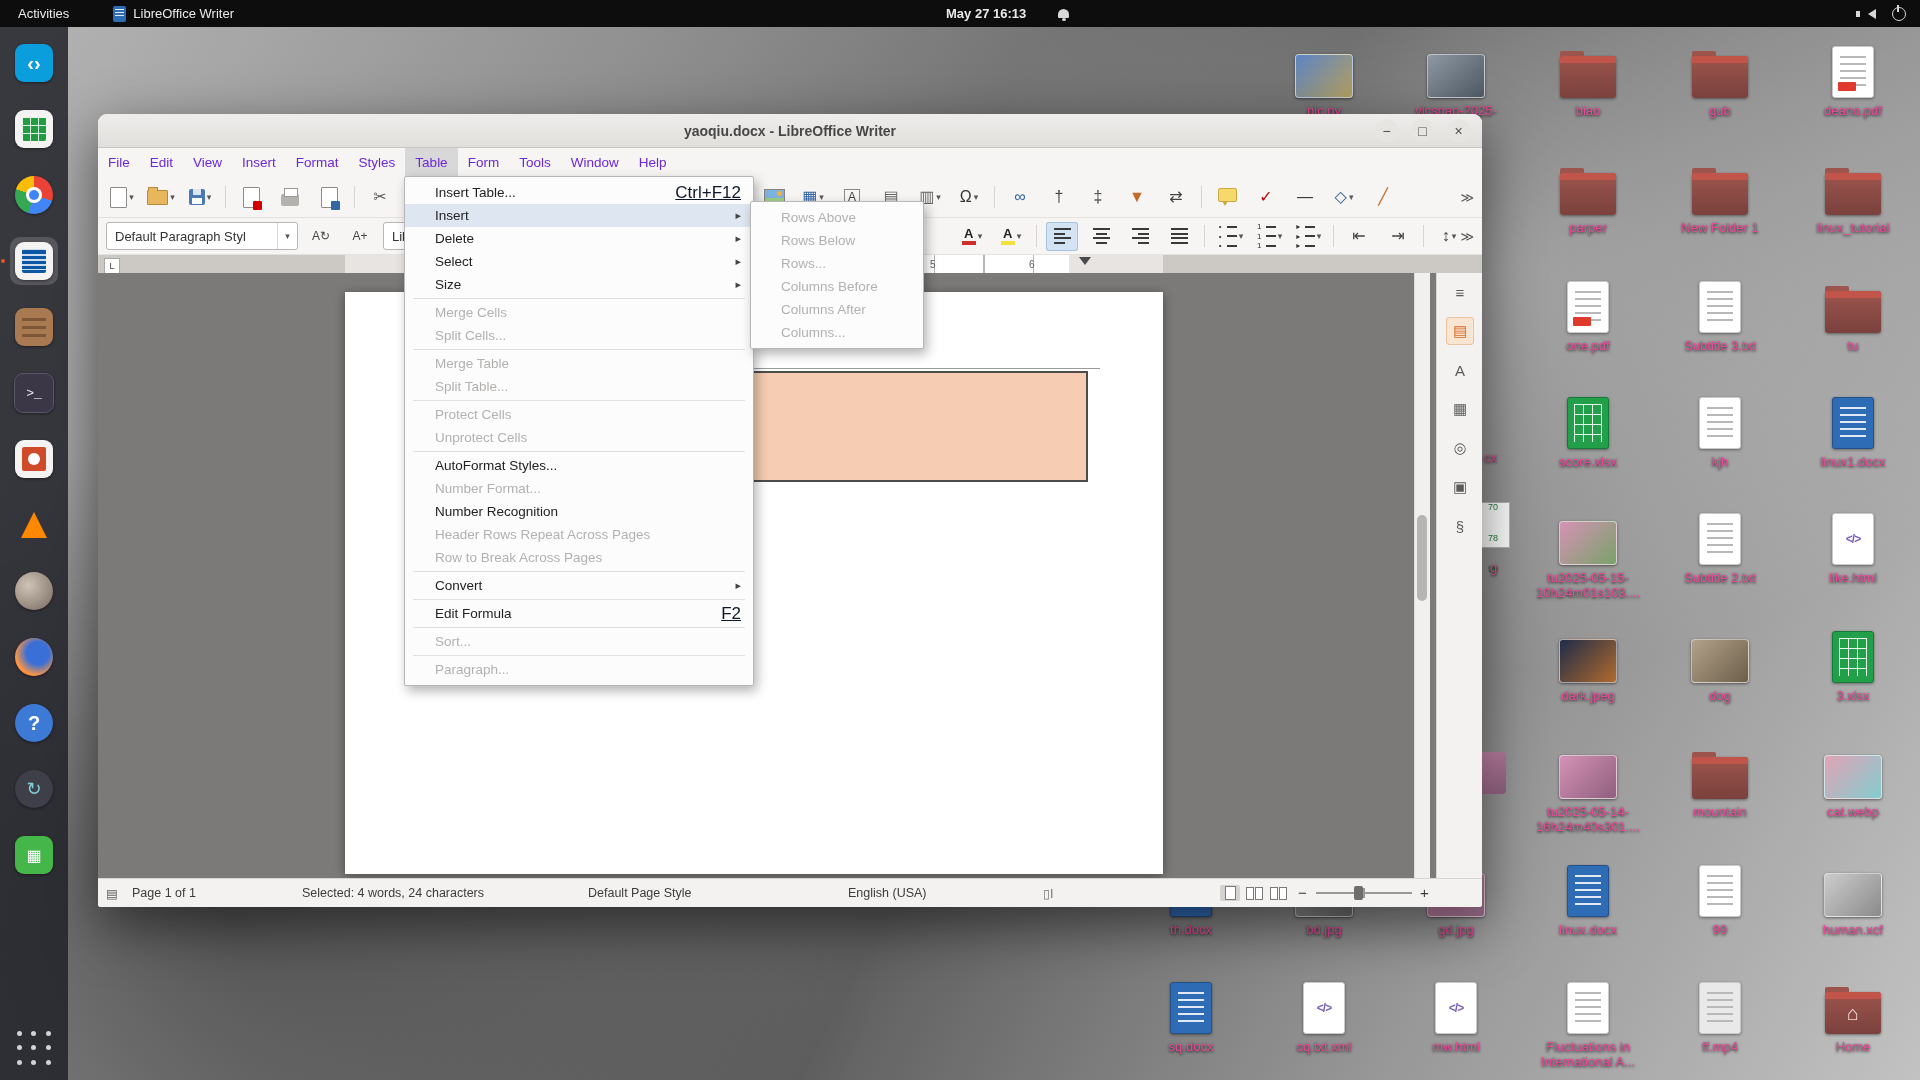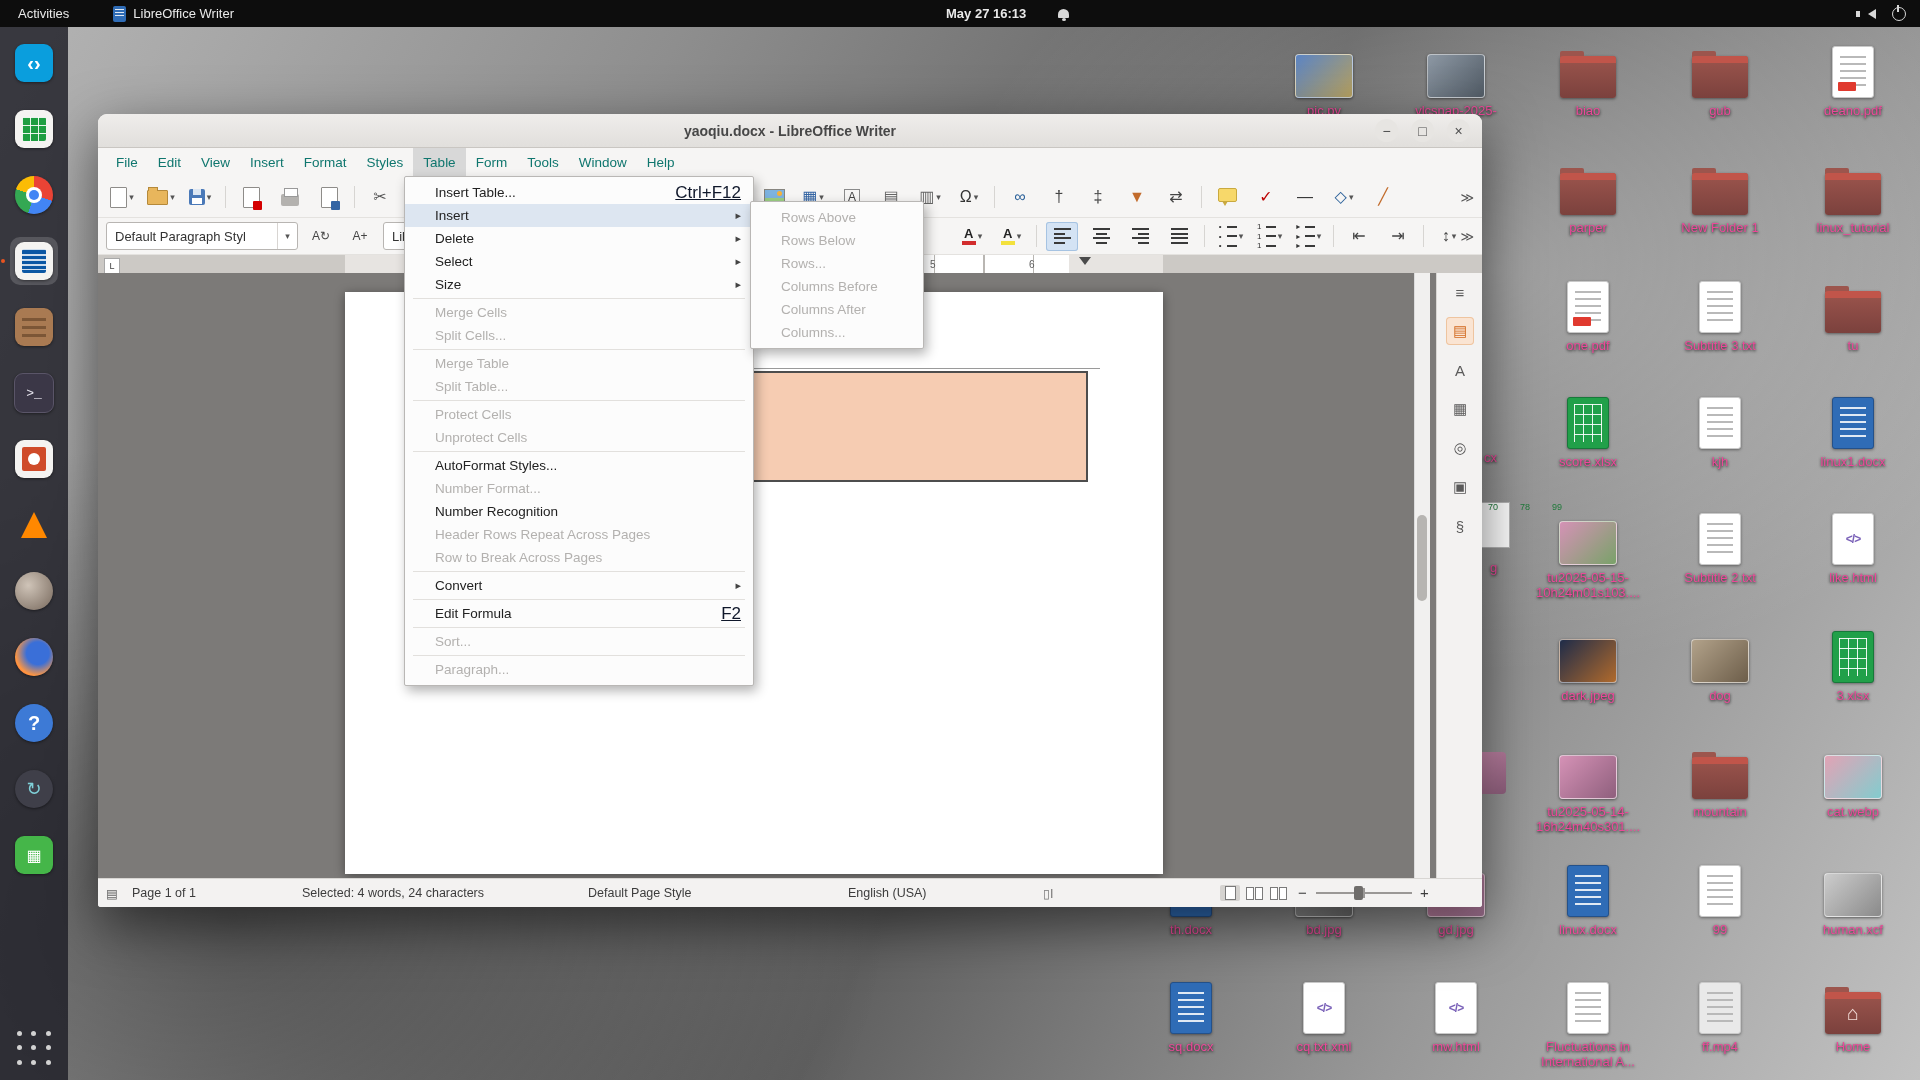--- a/index.html
+++ b/index.html
@@ -69,36 +69,36 @@
   .pgrid{position:absolute;inset:6px;
     background-image:linear-gradient(rgba(255,255,255,.9) 1px,transparent 1px),
       linear-gradient(90deg,rgba(255,255,255,.9) 1px,transparent 1px);
     background-size:9px 10px;}
   .pbadge{position:absolute;left:5px;bottom:6px;width:18px;height:9px;background:#e03a2f;border-radius:1px;}
   .ptag{font-size:12px;font-weight:700;color:#7a61b8;text-decoration:none;letter-spacing:-1px;}
   .iico{width:56px;height:42px;border-radius:4px;border:1px solid rgba(255,255,255,.55);
     box-shadow:0 1px 3px rgba(0,0,0,.5);}
   
   #mini-sheet{position:absolute;left:1478px;top:502px;width:32px;height:46px;background:#fff;
-    border:1px solid #b5b5b5;z-index:1;display:flex;flex-direction:row;justify-content:space-evenly;padding-left:9px;box-sizing:border-box;gap:22px;}
+    border:1px solid #b5b5b5;z-index:1;display:flex;flex-direction:column;justify-content:space-evenly;padding-left:9px;box-sizing:border-box;gap:22px;}
   #mini-sheet span{font-size:9px;color:#1f7a3a;line-height:9px;}
   .partial-label{position:absolute;z-index:1;}
   #partial-image{position:absolute;left:1470px;top:752px;width:36px;height:42px;z-index:1;
     border-radius:4px;background:linear-gradient(135deg,#d592b6,#8f5f7d);}
 
   
   #window{position:absolute;left:98px;top:114px;width:1384px;height:793px;background:#f6f5f4;
     border-radius:9px 9px 3px 3px;box-shadow:0 18px 55px rgba(0,0,0,.55);z-index:10;overflow:hidden;}
   #titlebar{height:33px;background:linear-gradient(#efedeb,#e1dfdc);border-bottom:1px solid #c9c6c2;
     display:flex;align-items:center;justify-content:center;position:relative;}
   .win-title{font-size:14px;color:#474747;font-weight:700;}
   .win-controls{position:absolute;right:12px;top:5px;display:flex;gap:13px;}
   .wc{width:23px;height:23px;display:flex;align-items:center;justify-content:center;font-size:14px;
     color:#4e4e4e;border-radius:50%;background:#e7e5e2;}
-  #menubar{height:29px;display:flex;align-items:stretch;padding-left:8px;font-size:13.5px;color:#0f766e;}
+  #menubar{height:29px;display:flex;align-items:stretch;padding-left:0;font-size:13.5px;color:#6d28d9;}
   .mb-item{padding:0 10px;display:flex;align-items:center;}
   .mb-item.active{background:#d8d8d8;}
 
   
   #toolbar-std{height:40px;position:relative;border-bottom:1px solid #e4e2df;}
   #toolbar-fmt{height:36px;position:relative;border-bottom:1px solid #e4e2df;}
   .tb-group{position:absolute;top:0;height:100%;display:flex;align-items:center;gap:7px;}
   .tb-btn{height:29px;min-width:28px;padding:0 2px;display:flex;align-items:center;justify-content:center;
     border-radius:3px;gap:2px;}
   .tb-btn.active{background:#d4e3f4;box-shadow:inset 0 0 0 1px #a6c3e2;}

